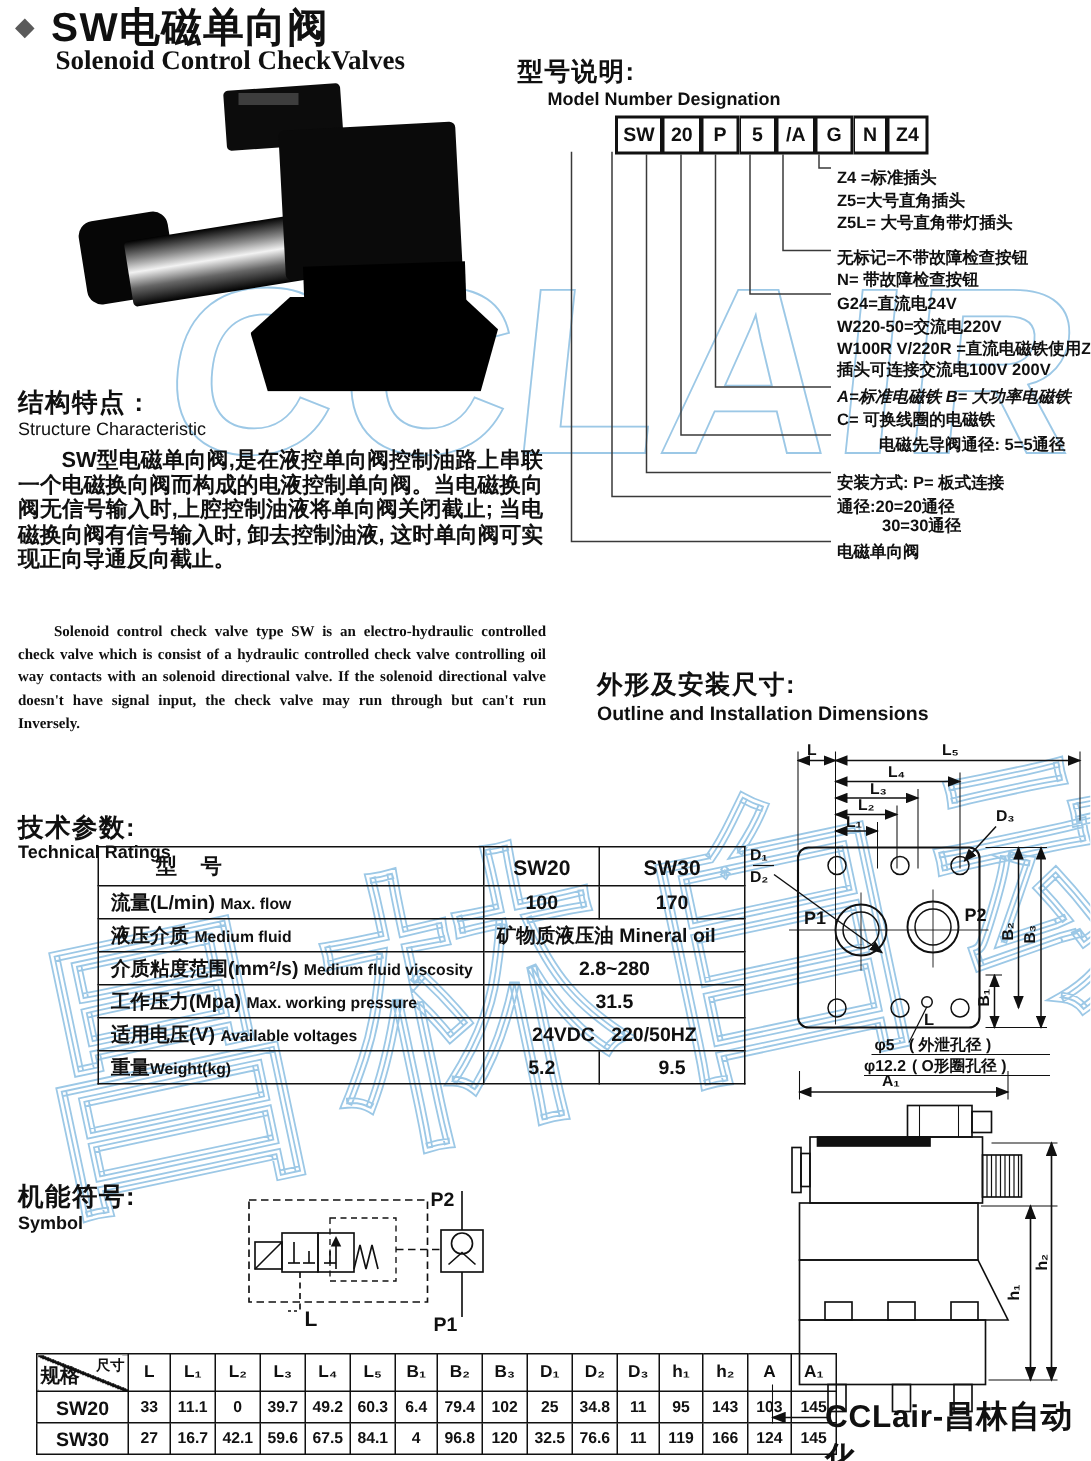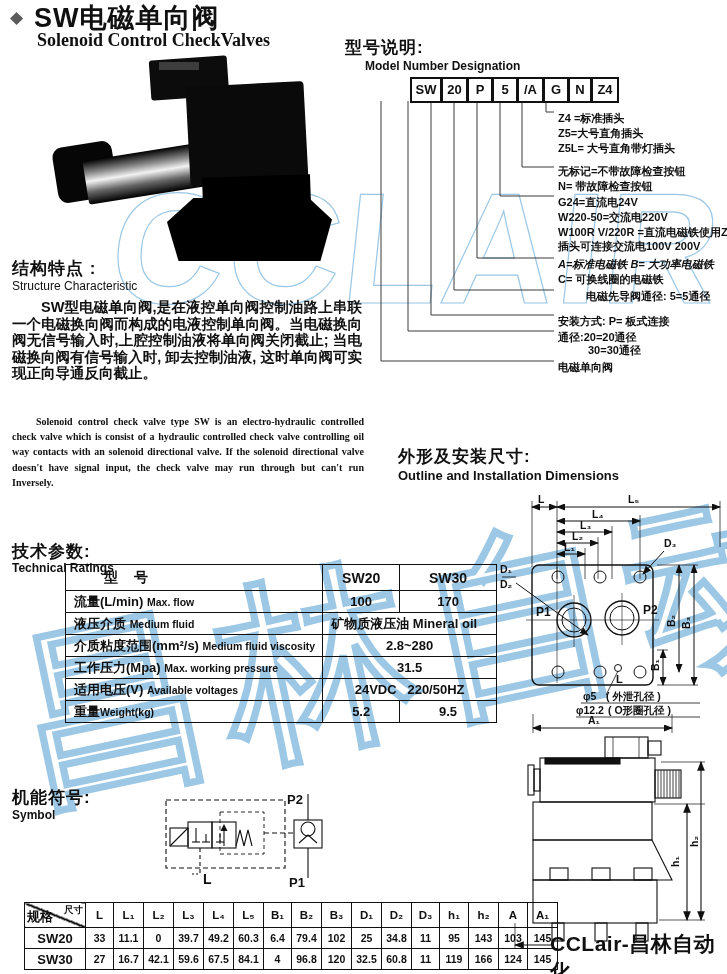--- a/index.html
+++ b/index.html
@@ -229,21 +229,21 @@
       <td>27</td>
       <td>16.7</td>
       <td>42.1</td>
       <td>59.6</td>
       <td>67.5</td>
       <td>84.1</td>
       <td>4</td>
       <td>96.8</td>
       <td>120</td>
       <td>32.5</td>
-      <td>60.8</td>
+      <td>76.6</td>
       <td>11</td>
       <td>119</td>
       <td>166</td>
       <td>124</td>
       <td>145</td>
     </tr>
   </tbody>
     </table>
 
   <div class="abs z2 h-zh" style="left:345px;top:36px;">型号说明:</div>

